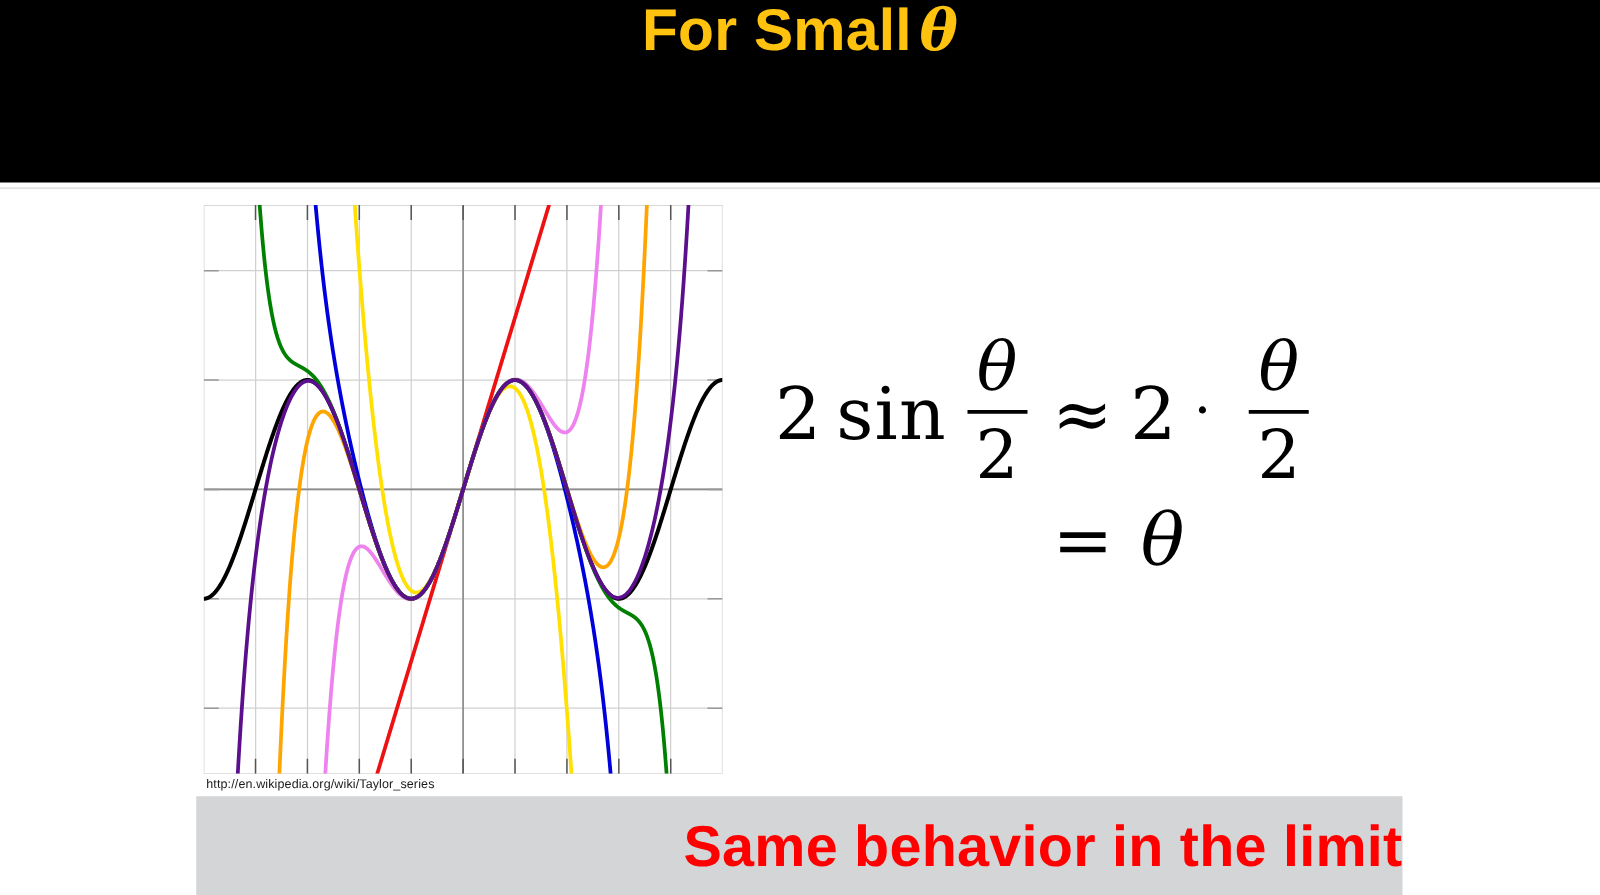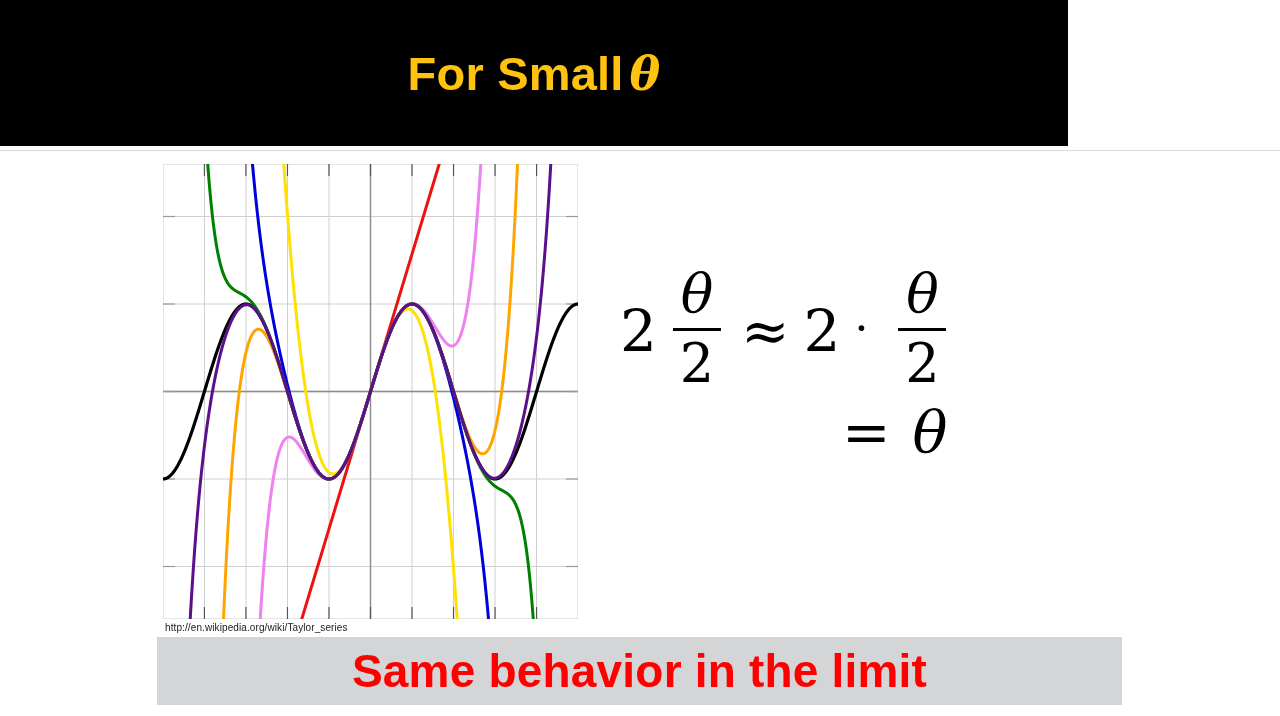--- a/index.html
+++ b/index.html
@@ -13,25 +13,24 @@
     overflow: hidden;
     font-family: "Liberation Sans", sans-serif;
     position: relative;
   }
 
   
   .title-bar {
     position: absolute;
     left: 0;
     top: 0;
-    width: 1068px;
+    width: 1280px;
     height: 146px;
     background: #000000;
     display: flex;
-    align-items: center;
     justify-content: center;
   }
   .title-text {
     color: #FFC20E;
     font-family: "Liberation Sans", sans-serif;
     font-size: 47px;
     font-weight: bold;
     letter-spacing: 0.2px;
     line-height: 1;
     white-space: nowrap;
@@ -148,25 +147,25 @@
     line-height: 1.05;
     padding-top: 2px;
   }
 
   
   .banner {
     position: absolute;
     left: 157px;
     top: 637px;
     width: 965px;
-    height: 68px;
+    height: 79px;
     background: #d4d5d7;
     display: flex;
     align-items: center;
-    justify-content: center;
+    justify-content: flex-end;
   }
   .banner-text {
     color: #FF0000;
     font-family: "Liberation Sans", sans-serif;
     font-size: 46px;
     font-weight: bold;
     line-height: 1;
     white-space: nowrap;
     letter-spacing: 0.2px;
   }
@@ -248,20 +247,21 @@
         <path d="M 22.31 556.62 L 22.57 550.45 L 22.83 544.38 L 23.08 538.41 L 23.34 532.53 L 23.60 526.75 L 23.86 521.06 L 24.12 515.46 L 24.38 509.95 L 24.64 504.53 L 24.90 499.19 L 25.16 493.93 L 25.42 488.76 L 25.68 483.67 L 25.94 478.66 L 26.20 473.73 L 26.46 468.88 L 26.72 464.10 L 26.98 459.39 L 27.23 454.76 L 27.49 450.20 L 27.75 445.71 L 28.01 441.29 L 28.27 436.93 L 28.53 432.65 L 28.79 428.42 L 29.05 424.26 L 29.31 420.17 L 29.57 416.14 L 29.83 412.16 L 30.09 408.25 L 30.35 404.39 L 30.61 400.60 L 30.87 396.86 L 31.13 393.17 L 31.38 389.54 L 31.64 385.96 L 31.90 382.44 L 32.16 378.96 L 32.42 375.54 L 32.68 372.16 L 32.94 368.84 L 33.20 365.56 L 33.46 362.33 L 33.72 359.15 L 33.98 356.01 L 34.24 352.91 L 34.50 349.86 L 34.76 346.86 L 35.02 343.89 L 35.28 340.97 L 35.53 338.08 L 35.79 335.24 L 36.05 332.43 L 36.31 329.67 L 36.57 326.94 L 36.83 324.25 L 37.09 321.60 L 37.35 318.98 L 37.61 316.39 L 37.87 313.85 L 38.13 311.33 L 38.39 308.85 L 38.65 306.40 L 38.91 303.99 L 39.17 301.60 L 39.43 299.25 L 39.68 296.93 L 39.94 294.64 L 40.20 292.38 L 40.46 290.14 L 40.72 287.94 L 40.98 285.76 L 41.24 283.61 L 41.50 281.49 L 41.76 279.40 L 42.02 277.33 L 42.28 275.29 L 42.54 273.27 L 42.80 271.28 L 43.06 269.31 L 43.32 267.37 L 43.58 265.45 L 43.83 263.55 L 44.09 261.68 L 44.35 259.83 L 44.61 258.00 L 44.87 256.20 L 45.13 254.41 L 45.39 252.65 L 45.65 250.91 L 45.91 249.19 L 46.17 247.49 L 46.43 245.81 L 46.69 244.15 L 46.95 242.51 L 47.21 240.89 L 47.47 239.29 L 47.73 237.70 L 47.98 236.14 L 48.24 234.59 L 48.50 233.06 L 48.76 231.55 L 49.02 230.06 L 49.28 228.58 L 49.54 227.12 L 49.80 225.68 L 50.06 224.26 L 50.32 222.85 L 50.58 221.45 L 50.84 220.08 L 51.10 218.71 L 51.36 217.37 L 51.62 216.04 L 51.88 214.72 L 52.13 213.42 L 52.39 212.14 L 52.65 210.87 L 52.91 209.61 L 53.17 208.37 L 53.43 207.14 L 53.69 205.93 L 53.95 204.73 L 54.21 203.54 L 54.47 202.37 L 54.73 201.21 L 54.99 200.07 L 55.25 198.94 L 55.51 197.82 L 55.77 196.71 L 56.03 195.62 L 56.28 194.54 L 56.54 193.47 L 56.80 192.42 L 57.06 191.37 L 57.32 190.34 L 57.58 189.33 L 57.84 188.32 L 58.10 187.33 L 58.36 186.35 L 58.62 185.38 L 58.88 184.42 L 59.14 183.47 L 59.40 182.54 L 59.66 181.62 L 59.92 180.71 L 60.18 179.81 L 60.43 178.92 L 60.69 178.04 L 60.95 177.18 L 61.21 176.32 L 61.47 175.48 L 61.73 174.65 L 61.99 173.82 L 62.25 173.01 L 62.51 172.21 L 62.77 171.42 L 63.03 170.65 L 63.29 169.88 L 63.55 169.12 L 63.81 168.38 L 64.07 167.64 L 64.33 166.92 L 64.58 166.20 L 64.84 165.50 L 65.10 164.81 L 65.36 164.12 L 65.62 163.45 L 65.88 162.79 L 66.14 162.14 L 66.40 161.49 L 66.66 160.86 L 66.92 160.24 L 67.18 159.63 L 67.44 159.03 L 67.70 158.44 L 67.96 157.86 L 68.22 157.29 L 68.48 156.72 L 68.73 156.17 L 68.99 155.63 L 69.25 155.10 L 69.51 154.58 L 69.77 154.07 L 70.03 153.57 L 70.29 153.08 L 70.55 152.60 L 70.81 152.12 L 71.07 151.66 L 71.33 151.21 L 71.59 150.77 L 71.85 150.34 L 72.11 149.91 L 72.37 149.50 L 72.63 149.10 L 72.88 148.70 L 73.14 148.32 L 73.40 147.95 L 73.66 147.58 L 73.92 147.23 L 74.18 146.88 L 74.44 146.54 L 74.70 146.22 L 74.96 145.90 L 75.22 145.60 L 75.48 145.30 L 75.74 145.01 L 76.00 144.73 L 76.26 144.46 L 76.52 144.20 L 76.78 143.95 L 77.03 143.71 L 77.29 143.48 L 77.55 143.26 L 77.81 143.05 L 78.07 142.85 L 78.33 142.65 L 78.59 142.47 L 78.85 142.30 L 79.11 142.13 L 79.37 141.98 L 79.63 141.83 L 79.89 141.69 L 80.15 141.56 L 80.41 141.45 L 80.67 141.34 L 80.92 141.24 L 81.18 141.15 L 81.44 141.06 L 81.70 140.99 L 81.96 140.93 L 82.22 140.88 L 82.48 140.83 L 82.74 140.80 L 83.00 140.77 L 83.26 140.75 L 83.52 140.74 L 83.78 140.75 L 84.04 140.76 L 84.30 140.77 L 84.56 140.80 L 84.82 140.84 L 85.07 140.89 L 85.33 140.94 L 85.59 141.00 L 85.85 141.08 L 86.11 141.16 L 86.37 141.25 L 86.63 141.35 L 86.89 141.46 L 87.15 141.57 L 87.41 141.70 L 87.67 141.83 L 87.93 141.98 L 88.19 142.13 L 88.45 142.29 L 88.71 142.46 L 88.97 142.64 L 89.23 142.82 L 89.48 143.02 L 89.74 143.22 L 90.00 143.43 L 90.26 143.65 L 90.52 143.88 L 90.78 144.12 L 91.04 144.37 L 91.30 144.62 L 91.56 144.88 L 91.82 145.15 L 92.08 145.43 L 92.34 145.72 L 92.60 146.01 L 92.86 146.32 L 93.12 146.63 L 93.38 146.95 L 93.63 147.27 L 93.89 147.61 L 94.15 147.95 L 94.41 148.30 L 94.67 148.66 L 94.93 149.03 L 95.19 149.40 L 95.45 149.78 L 95.71 150.17 L 95.97 150.57 L 96.23 150.98 L 96.49 151.39 L 96.75 151.81 L 97.01 152.24 L 97.27 152.67 L 97.52 153.11 L 97.78 153.56 L 98.04 154.02 L 98.30 154.48 L 98.56 154.95 L 98.82 155.43 L 99.08 155.92 L 99.34 156.41 L 99.60 156.91 L 99.86 157.42 L 100.12 157.93 L 100.38 158.45 L 100.64 158.98 L 100.90 159.51 L 101.16 160.05 L 101.42 160.60 L 101.67 161.15 L 101.93 161.71 L 102.19 162.27 L 102.45 162.85 L 102.71 163.43 L 102.97 164.01 L 103.23 164.60 L 103.49 165.20 L 103.75 165.80 L 104.01 166.41 L 104.27 167.03 L 104.53 167.65 L 104.79 168.28 L 105.05 168.91 L 105.31 169.55 L 105.57 170.19 L 105.83 170.84 L 106.08 171.50 L 106.34 172.16 L 106.60 172.82 L 106.86 173.49 L 107.12 174.17 L 107.38 174.85 L 107.64 175.54 L 107.90 176.23 L 108.16 176.93 L 108.42 177.63 L 108.68 178.34 L 108.94 179.05 L 109.20 179.77 L 109.46 180.49 L 109.72 181.21 L 109.98 181.94 L 110.23 182.68 L 110.49 183.41 L 110.75 184.16 L 111.01 184.90 L 111.27 185.66 L 111.53 186.41 L 111.79 187.17 L 112.05 187.93 L 112.31 188.70 L 112.57 189.47 L 112.83 190.25 L 113.09 191.02 L 113.35 191.81 L 113.61 192.59 L 113.87 193.38 L 114.13 194.17 L 114.38 194.97 L 114.64 195.76 L 114.90 196.57 L 115.16 197.37 L 115.42 198.18 L 115.68 198.99 L 115.94 199.80 L 116.20 200.61 L 116.46 201.43 L 116.72 202.25 L 116.98 203.08 L 117.24 203.90 L 117.50 204.73 L 117.76 205.56 L 118.02 206.39 L 118.28 207.22 L 118.53 208.06 L 118.79 208.90 L 119.05 209.74 L 119.31 210.58 L 119.57 211.42 L 119.83 212.27 L 120.09 213.11 L 120.35 213.96 L 120.61 214.81 L 120.87 215.66 L 121.13 216.51 L 121.39 217.36 L 121.65 218.22 L 121.91 219.07 L 122.17 219.92 L 122.42 220.78 L 122.68 221.64 L 122.94 222.49 L 123.20 223.35 L 123.46 224.21 L 123.72 225.07 L 123.98 225.92 L 124.24 226.78 L 124.50 227.64 L 124.76 228.50 L 125.02 229.36 L 125.28 230.22 L 125.54 231.07 L 125.80 231.93 L 126.06 232.79 L 126.32 233.65 L 126.58 234.50 L 126.83 235.36 L 127.09 236.21 L 127.35 237.07 L 127.61 237.92 L 127.87 238.77 L 128.13 239.62 L 128.39 240.47 L 128.65 241.32 L 128.91 242.17 L 129.17 243.01 L 129.43 243.86 L 129.69 244.70 L 129.95 245.54 L 130.21 246.38 L 130.47 247.22 L 130.72 248.05 L 130.98 248.89 L 131.24 249.72 L 131.50 250.55 L 131.76 251.37 L 132.02 252.20 L 132.28 253.02 L 132.54 253.84 L 132.80 254.66 L 133.06 255.47 L 133.32 256.29 L 133.58 257.10 L 133.84 257.90 L 134.10 258.71 L 134.36 259.51 L 134.62 260.30 L 134.88 261.10 L 135.13 261.89 L 135.39 262.68 L 135.65 263.46 L 135.91 264.24 L 136.17 265.02 L 136.43 265.79 L 136.69 266.56 L 136.95 267.33 L 137.21 268.09 L 137.47 268.85 L 137.73 269.61 L 137.99 270.36 L 138.25 271.10 L 138.51 271.85 L 138.77 272.58 L 139.02 273.32 L 139.28 274.05 L 139.54 274.77 L 139.80 275.49 L 140.06 276.21 L 140.32 276.92 L 140.58 277.62 L 140.84 278.32 L 141.10 279.02 L 141.36 279.71 L 141.62 280.40 L 141.88 281.08 L 142.14 281.76 L 142.40 282.43 L 142.66 283.09 L 142.92 283.75 L 143.18 284.41 L 143.43 285.06 L 143.69 285.70 L 143.95 286.34 L 144.21 286.97 L 144.47 287.60 L 144.73 288.22 L 144.99 288.84 L 145.25 289.45 L 145.51 290.05 L 145.77 290.65 L 146.03 291.24 L 146.29 291.82 L 146.55 292.40 L 146.81 292.97 L 147.07 293.54 L 147.33 294.10 L 147.58 294.65 L 147.84 295.20 L 148.10 295.74 L 148.36 296.28 L 148.62 296.80 L 148.88 297.32 L 149.14 297.84 L 149.40 298.35 L 149.66 298.85 L 149.92 299.34 L 150.18 299.83 L 150.44 300.31 L 150.70 300.78 L 150.96 301.25 L 151.22 301.70 L 151.47 302.16 L 151.73 302.60 L 151.99 303.04 L 152.25 303.47 L 152.51 303.89 L 152.77 304.30 L 153.03 304.71 L 153.29 305.11 L 153.55 305.50 L 153.81 305.89 L 154.07 306.27 L 154.33 306.64 L 154.59 307.00 L 154.85 307.35 L 155.11 307.70 L 155.37 308.04 L 155.63 308.37 L 155.88 308.70 L 156.14 309.01 L 156.40 309.32 L 156.66 309.62 L 156.92 309.91 L 157.18 310.20 L 157.44 310.47 L 157.70 310.74 L 157.96 311.00 L 158.22 311.26 L 158.48 311.50 L 158.74 311.74 L 159.00 311.97 L 159.26 312.19 L 159.52 312.40 L 159.77 312.60 L 160.03 312.80 L 160.29 312.98 L 160.55 313.16 L 160.81 313.33 L 161.07 313.50 L 161.33 313.65 L 161.59 313.80 L 161.85 313.93 L 162.11 314.06 L 162.37 314.19 L 162.63 314.30 L 162.89 314.40 L 163.15 314.50 L 163.41 314.59 L 163.67 314.67 L 163.92 314.74 L 164.18 314.80 L 164.44 314.85 L 164.70 314.90 L 164.96 314.94 L 165.22 314.96 L 165.48 314.98 L 165.74 315.00 L 166.00 315.00 L 166.26 315.00 L 166.52 314.98 L 166.78 314.96 L 167.04 314.93 L 167.30 314.89 L 167.56 314.84 L 167.82 314.79 L 168.08 314.73 L 168.33 314.65 L 168.59 314.57 L 168.85 314.48 L 169.11 314.39 L 169.37 314.28 L 169.63 314.17 L 169.89 314.04 L 170.15 313.91 L 170.41 313.77 L 170.67 313.63 L 170.93 313.47 L 171.19 313.31 L 171.45 313.13 L 171.71 312.95 L 171.97 312.77 L 172.22 312.57 L 172.48 312.36 L 172.74 312.15 L 173.00 311.93 L 173.26 311.70 L 173.52 311.46 L 173.78 311.22 L 174.04 310.96 L 174.30 310.70 L 174.56 310.43 L 174.82 310.15 L 175.08 309.87 L 175.34 309.57 L 175.60 309.27 L 175.86 308.96 L 176.12 308.64 L 176.38 308.32 L 176.63 307.99 L 176.89 307.65 L 177.15 307.30 L 177.41 306.94 L 177.67 306.58 L 177.93 306.21 L 178.19 305.83 L 178.45 305.44 L 178.71 305.05 L 178.97 304.65 L 179.23 304.24 L 179.49 303.82 L 179.75 303.40 L 180.01 302.97 L 180.27 302.53 L 180.53 302.08 L 180.78 301.63 L 181.04 301.17 L 181.30 300.70 L 181.56 300.23 L 181.82 299.75 L 182.08 299.26 L 182.34 298.77 L 182.60 298.26 L 182.86 297.76 L 183.12 297.24 L 183.38 296.72 L 183.64 296.19 L 183.90 295.66 L 184.16 295.11 L 184.42 294.57 L 184.68 294.01 L 184.93 293.45 L 185.19 292.88 L 185.45 292.31 L 185.71 291.73 L 185.97 291.14 L 186.23 290.55 L 186.49 289.95 L 186.75 289.35 L 187.01 288.74 L 187.27 288.12 L 187.53 287.50 L 187.79 286.87 L 188.05 286.24 L 188.31 285.60 L 188.57 284.95 L 188.83 284.30 L 189.08 283.65 L 189.34 282.99 L 189.60 282.32 L 189.86 281.65 L 190.12 280.97 L 190.38 280.29 L 190.64 279.60 L 190.90 278.91 L 191.16 278.21 L 191.42 277.51 L 191.68 276.80 L 191.94 276.09 L 192.20 275.37 L 192.46 274.65 L 192.72 273.93 L 192.97 273.20 L 193.23 272.46 L 193.49 271.72 L 193.75 270.98 L 194.01 270.23 L 194.27 269.48 L 194.53 268.73 L 194.79 267.97 L 195.05 267.21 L 195.31 266.44 L 195.57 265.67 L 195.83 264.89 L 196.09 264.12 L 196.35 263.33 L 196.61 262.55 L 196.87 261.76 L 197.13 260.97 L 197.38 260.17 L 197.64 259.38 L 197.90 258.57 L 198.16 257.77 L 198.42 256.96 L 198.68 256.15 L 198.94 255.34 L 199.20 254.53 L 199.46 253.71 L 199.72 252.89 L 199.98 252.06 L 200.24 251.24 L 200.50 250.41 L 200.76 249.58 L 201.02 248.75 L 201.28 247.92 L 201.53 247.08 L 201.79 246.24 L 202.05 245.40 L 202.31 244.56 L 202.57 243.72 L 202.83 242.87 L 203.09 242.03 L 203.35 241.18 L 203.61 240.33 L 203.87 239.48 L 204.13 238.63 L 204.39 237.78 L 204.65 236.93 L 204.91 236.07 L 205.17 235.22 L 205.43 234.36 L 205.68 233.51 L 205.94 232.65 L 206.20 231.79 L 206.46 230.93 L 206.72 230.08 L 206.98 229.22 L 207.24 228.36 L 207.50 227.50 L 207.76 226.64 L 208.02 225.78 L 208.28 224.92 L 208.54 224.07 L 208.80 223.21 L 209.06 222.35 L 209.32 221.49 L 209.57 220.64 L 209.83 219.78 L 210.09 218.93 L 210.35 218.07 L 210.61 217.22 L 210.87 216.37 L 211.13 215.52 L 211.39 214.67 L 211.65 213.82 L 211.91 212.97 L 212.17 212.13 L 212.43 211.28 L 212.69 210.44 L 212.95 209.60 L 213.21 208.76 L 213.47 207.92 L 213.72 207.08 L 213.98 206.25 L 214.24 205.42 L 214.50 204.59 L 214.76 203.76 L 215.02 202.94 L 215.28 202.11 L 215.54 201.29 L 215.80 200.47 L 216.06 199.66 L 216.32 198.85 L 216.58 198.04 L 216.84 197.23 L 217.10 196.43 L 217.36 195.62 L 217.62 194.83 L 217.88 194.03 L 218.13 193.24 L 218.39 192.45 L 218.65 191.67 L 218.91 190.88 L 219.17 190.11 L 219.43 189.33 L 219.69 188.56 L 219.95 187.79 L 220.21 187.03 L 220.47 186.27 L 220.73 185.52 L 220.99 184.77 L 221.25 184.02 L 221.51 183.28 L 221.77 182.54 L 222.03 181.80 L 222.28 181.07 L 222.54 180.35 L 222.80 179.63 L 223.06 178.91 L 223.32 178.20 L 223.58 177.49 L 223.84 176.79 L 224.10 176.09 L 224.36 175.40 L 224.62 174.71 L 224.88 174.03 L 225.14 173.35 L 225.40 172.68 L 225.66 172.01 L 225.92 171.35 L 226.18 170.70 L 226.43 170.05 L 226.69 169.40 L 226.95 168.76 L 227.21 168.13 L 227.47 167.50 L 227.73 166.88 L 227.99 166.26 L 228.25 165.65 L 228.51 165.05 L 228.77 164.45 L 229.03 163.86 L 229.29 163.27 L 229.55 162.69 L 229.81 162.12 L 230.07 161.55 L 230.33 160.99 L 230.58 160.43 L 230.84 159.89 L 231.10 159.34 L 231.36 158.81 L 231.62 158.28 L 231.88 157.76 L 232.14 157.24 L 232.40 156.74 L 232.66 156.23 L 232.92 155.74 L 233.18 155.25 L 233.44 154.77 L 233.70 154.30 L 233.96 153.83 L 234.22 153.37 L 234.48 152.92 L 234.73 152.47 L 234.99 152.03 L 235.25 151.60 L 235.51 151.18 L 235.77 150.76 L 236.03 150.35 L 236.29 149.95 L 236.55 149.56 L 236.81 149.17 L 237.07 148.79 L 237.33 148.42 L 237.59 148.06 L 237.85 147.70 L 238.11 147.35 L 238.37 147.01 L 238.63 146.68 L 238.88 146.36 L 239.14 146.04 L 239.40 145.73 L 239.66 145.43 L 239.92 145.13 L 240.18 144.85 L 240.44 144.57 L 240.70 144.30 L 240.96 144.04 L 241.22 143.78 L 241.48 143.54 L 241.74 143.30 L 242.00 143.07 L 242.26 142.85 L 242.52 142.64 L 242.77 142.43 L 243.03 142.23 L 243.29 142.05 L 243.55 141.87 L 243.81 141.69 L 244.07 141.53 L 244.33 141.37 L 244.59 141.23 L 244.85 141.09 L 245.11 140.96 L 245.37 140.83 L 245.63 140.72 L 245.89 140.61 L 246.15 140.52 L 246.41 140.43 L 246.67 140.35 L 246.92 140.27 L 247.18 140.21 L 247.44 140.16 L 247.70 140.11 L 247.96 140.07 L 248.22 140.04 L 248.48 140.02 L 248.74 140.00 L 249.00 140.00 L 249.26 140.00 L 249.52 140.02 L 249.78 140.04 L 250.04 140.06 L 250.30 140.10 L 250.56 140.15 L 250.82 140.20 L 251.07 140.26 L 251.33 140.33 L 251.59 140.41 L 251.85 140.50 L 252.11 140.60 L 252.37 140.70 L 252.63 140.81 L 252.89 140.94 L 253.15 141.07 L 253.41 141.20 L 253.67 141.35 L 253.93 141.50 L 254.19 141.67 L 254.45 141.84 L 254.71 142.02 L 254.97 142.20 L 255.22 142.40 L 255.48 142.60 L 255.74 142.81 L 256.00 143.03 L 256.26 143.26 L 256.52 143.50 L 256.78 143.74 L 257.04 144.00 L 257.30 144.26 L 257.56 144.53 L 257.82 144.80 L 258.08 145.09 L 258.34 145.38 L 258.60 145.68 L 258.86 145.99 L 259.12 146.30 L 259.38 146.63 L 259.63 146.96 L 259.89 147.30 L 260.15 147.65 L 260.41 148.00 L 260.67 148.36 L 260.93 148.73 L 261.19 149.11 L 261.45 149.50 L 261.71 149.89 L 261.97 150.29 L 262.23 150.70 L 262.49 151.11 L 262.75 151.53 L 263.01 151.96 L 263.27 152.40 L 263.52 152.84 L 263.78 153.30 L 264.04 153.75 L 264.30 154.22 L 264.56 154.69 L 264.82 155.17 L 265.08 155.66 L 265.34 156.15 L 265.60 156.65 L 265.86 157.16 L 266.12 157.68 L 266.38 158.20 L 266.64 158.72 L 266.90 159.26 L 267.16 159.80 L 267.42 160.35 L 267.68 160.90 L 267.93 161.46 L 268.19 162.03 L 268.45 162.60 L 268.71 163.18 L 268.97 163.76 L 269.23 164.35 L 269.49 164.95 L 269.75 165.55 L 270.01 166.16 L 270.27 166.78 L 270.53 167.40 L 270.79 168.03 L 271.05 168.66 L 271.31 169.30 L 271.57 169.94 L 271.82 170.59 L 272.08 171.25 L 272.34 171.91 L 272.60 172.57 L 272.86 173.24 L 273.12 173.92 L 273.38 174.60 L 273.64 175.29 L 273.90 175.98 L 274.16 176.68 L 274.42 177.38 L 274.68 178.08 L 274.94 178.79 L 275.20 179.51 L 275.46 180.23 L 275.72 180.95 L 275.98 181.68 L 276.23 182.42 L 276.49 183.15 L 276.75 183.90 L 277.01 184.64 L 277.27 185.39 L 277.53 186.15 L 277.79 186.91 L 278.05 187.67 L 278.31 188.44 L 278.57 189.21 L 278.83 189.98 L 279.09 190.76 L 279.35 191.54 L 279.61 192.32 L 279.87 193.11 L 280.13 193.90 L 280.38 194.70 L 280.64 195.49 L 280.90 196.29 L 281.16 197.10 L 281.42 197.90 L 281.68 198.71 L 281.94 199.53 L 282.20 200.34 L 282.46 201.16 L 282.72 201.98 L 282.98 202.80 L 283.24 203.63 L 283.50 204.45 L 283.76 205.28 L 284.02 206.11 L 284.28 206.95 L 284.53 207.78 L 284.79 208.62 L 285.05 209.46 L 285.31 210.30 L 285.57 211.14 L 285.83 211.99 L 286.09 212.83 L 286.35 213.68 L 286.61 214.53 L 286.87 215.38 L 287.13 216.23 L 287.39 217.08 L 287.65 217.93 L 287.91 218.79 L 288.17 219.64 L 288.42 220.50 L 288.68 221.35 L 288.94 222.21 L 289.20 223.07 L 289.46 223.93 L 289.72 224.78 L 289.98 225.64 L 290.24 226.50 L 290.50 227.36 L 290.76 228.22 L 291.02 229.08 L 291.28 229.93 L 291.54 230.79 L 291.80 231.65 L 292.06 232.51 L 292.32 233.36 L 292.57 234.22 L 292.83 235.08 L 293.09 235.93 L 293.35 236.78 L 293.61 237.64 L 293.87 238.49 L 294.13 239.34 L 294.39 240.19 L 294.65 241.04 L 294.91 241.89 L 295.17 242.73 L 295.43 243.58 L 295.69 244.42 L 295.95 245.26 L 296.21 246.10 L 296.47 246.94 L 296.73 247.78 L 296.98 248.61 L 297.24 249.44 L 297.50 250.27 L 297.76 251.10 L 298.02 251.92 L 298.28 252.75 L 298.54 253.57 L 298.80 254.39 L 299.06 255.20 L 299.32 256.01 L 299.58 256.82 L 299.84 257.63 L 300.10 258.43 L 300.36 259.24 L 300.62 260.03 L 300.88 260.83 L 301.13 261.62 L 301.39 262.41 L 301.65 263.19 L 301.91 263.98 L 302.17 264.75 L 302.43 265.53 L 302.69 266.30 L 302.95 267.07 L 303.21 267.83 L 303.47 268.59 L 303.73 269.34 L 303.99 270.10 L 304.25 270.84 L 304.51 271.59 L 304.77 272.32 L 305.03 273.06 L 305.28 273.79 L 305.54 274.51 L 305.80 275.23 L 306.06 275.95 L 306.32 276.66 L 306.58 277.37 L 306.84 278.07 L 307.10 278.77 L 307.36 279.46 L 307.62 280.15 L 307.88 280.83 L 308.14 281.51 L 308.40 282.18 L 308.66 282.84 L 308.92 283.50 L 309.18 284.16 L 309.43 284.81 L 309.69 285.45 L 309.95 286.09 L 310.21 286.72 L 310.47 287.35 L 310.73 287.97 L 310.99 288.59 L 311.25 289.20 L 311.51 289.80 L 311.77 290.40 L 312.03 290.99 L 312.29 291.57 L 312.55 292.15 L 312.81 292.73 L 313.07 293.29 L 313.32 293.85 L 313.58 294.40 L 313.84 294.95 L 314.10 295.49 L 314.36 296.02 L 314.62 296.55 L 314.88 297.07 L 315.14 297.58 L 315.40 298.09 L 315.66 298.59 L 315.92 299.08 L 316.18 299.57 L 316.44 300.05 L 316.70 300.52 L 316.96 300.98 L 317.22 301.44 L 317.48 301.89 L 317.73 302.33 L 317.99 302.76 L 318.25 303.19 L 318.51 303.61 L 318.77 304.02 L 319.03 304.43 L 319.29 304.83 L 319.55 305.22 L 319.81 305.60 L 320.07 305.97 L 320.33 306.34 L 320.59 306.70 L 320.85 307.05 L 321.11 307.39 L 321.37 307.73 L 321.63 308.05 L 321.88 308.37 L 322.14 308.68 L 322.40 308.99 L 322.66 309.28 L 322.92 309.57 L 323.18 309.85 L 323.44 310.12 L 323.70 310.38 L 323.96 310.63 L 324.22 310.88 L 324.48 311.12 L 324.74 311.35 L 325.00 311.57 L 325.26 311.78 L 325.52 311.98 L 325.78 312.18 L 326.03 312.36 L 326.29 312.54 L 326.55 312.71 L 326.81 312.87 L 327.07 313.02 L 327.33 313.17 L 327.59 313.30 L 327.85 313.43 L 328.11 313.54 L 328.37 313.65 L 328.63 313.75 L 328.89 313.84 L 329.15 313.92 L 329.41 314.00 L 329.67 314.06 L 329.92 314.11 L 330.18 314.16 L 330.44 314.20 L 330.70 314.23 L 330.96 314.24 L 331.22 314.25 L 331.48 314.26 L 331.74 314.25 L 332.00 314.23 L 332.26 314.20 L 332.52 314.17 L 332.78 314.12 L 333.04 314.07 L 333.30 314.01 L 333.56 313.94 L 333.82 313.85 L 334.07 313.76 L 334.33 313.66 L 334.59 313.55 L 334.85 313.44 L 335.11 313.31 L 335.37 313.17 L 335.63 313.02 L 335.89 312.87 L 336.15 312.70 L 336.41 312.53 L 336.67 312.35 L 336.93 312.15 L 337.19 311.95 L 337.45 311.74 L 337.71 311.52 L 337.97 311.29 L 338.22 311.05 L 338.48 310.80 L 338.74 310.54 L 339.00 310.27 L 339.26 309.99 L 339.52 309.70 L 339.78 309.40 L 340.04 309.10 L 340.30 308.78 L 340.56 308.46 L 340.82 308.12 L 341.08 307.77 L 341.34 307.42 L 341.60 307.05 L 341.86 306.68 L 342.12 306.30 L 342.38 305.90 L 342.63 305.50 L 342.89 305.09 L 343.15 304.66 L 343.41 304.23 L 343.67 303.79 L 343.93 303.34 L 344.19 302.88 L 344.45 302.40 L 344.71 301.92 L 344.97 301.43 L 345.23 300.93 L 345.49 300.42 L 345.75 299.90 L 346.01 299.37 L 346.27 298.83 L 346.53 298.28 L 346.78 297.71 L 347.04 297.14 L 347.30 296.56 L 347.56 295.97 L 347.82 295.37 L 348.08 294.76 L 348.34 294.14 L 348.60 293.51 L 348.86 292.86 L 349.12 292.21 L 349.38 291.55 L 349.64 290.88 L 349.90 290.19 L 350.16 289.50 L 350.42 288.80 L 350.68 288.08 L 350.93 287.36 L 351.19 286.62 L 351.45 285.88 L 351.71 285.12 L 351.97 284.35 L 352.23 283.58 L 352.49 282.79 L 352.75 281.99 L 353.01 281.18 L 353.27 280.35 L 353.53 279.52 L 353.79 278.68 L 354.05 277.82 L 354.31 276.96 L 354.57 276.08 L 354.82 275.19 L 355.08 274.29 L 355.34 273.38 L 355.60 272.46 L 355.86 271.53 L 356.12 270.58 L 356.38 269.62 L 356.64 268.65 L 356.90 267.67 L 357.16 266.68 L 357.42 265.67 L 357.68 264.66 L 357.94 263.63 L 358.20 262.58 L 358.46 261.53 L 358.72 260.46 L 358.98 259.38 L 359.23 258.29 L 359.49 257.18 L 359.75 256.06 L 360.01 254.93 L 360.27 253.79 L 360.53 252.63 L 360.79 251.46 L 361.05 250.27 L 361.31 249.07 L 361.57 247.86 L 361.83 246.63 L 362.09 245.39 L 362.35 244.13 L 362.61 242.86 L 362.87 241.58 L 363.13 240.28 L 363.38 238.96 L 363.64 237.63 L 363.90 236.29 L 364.16 234.92 L 364.42 233.55 L 364.68 232.15 L 364.94 230.74 L 365.20 229.32 L 365.46 227.88 L 365.72 226.42 L 365.98 224.94 L 366.24 223.45 L 366.50 221.94 L 366.76 220.41 L 367.02 218.86 L 367.28 217.30 L 367.53 215.71 L 367.79 214.11 L 368.05 212.49 L 368.31 210.85 L 368.57 209.19 L 368.83 207.51 L 369.09 205.81 L 369.35 204.09 L 369.61 202.35 L 369.87 200.59 L 370.13 198.80 L 370.39 197.00 L 370.65 195.17 L 370.91 193.32 L 371.17 191.45 L 371.43 189.55 L 371.68 187.63 L 371.94 185.69 L 372.20 183.72 L 372.46 181.73 L 372.72 179.71 L 372.98 177.67 L 373.24 175.60 L 373.50 173.51 L 373.76 171.39 L 374.02 169.24 L 374.28 167.06 L 374.54 164.86 L 374.80 162.62 L 375.06 160.36 L 375.32 158.07 L 375.57 155.75 L 375.83 153.40 L 376.09 151.01 L 376.35 148.60 L 376.61 146.15 L 376.87 143.67 L 377.13 141.15 L 377.39 138.61 L 377.65 136.02 L 377.91 133.40 L 378.17 130.75 L 378.43 128.06 L 378.69 125.33 L 378.95 122.57 L 379.21 119.76 L 379.47 116.92 L 379.73 114.03 L 379.98 111.11 L 380.24 108.14 L 380.50 105.14 L 380.76 102.09 L 381.02 98.99 L 381.28 95.85 L 381.54 92.67 L 381.80 89.44 L 382.06 86.16 L 382.32 82.84 L 382.58 79.46 L 382.84 76.04 L 383.10 72.56 L 383.36 69.04 L 383.62 65.46 L 383.88 61.83 L 384.13 58.14 L 384.39 54.40 L 384.65 50.61 L 384.91 46.75 L 385.17 42.84 L 385.43 38.86 L 385.69 34.83 L 385.95 30.74 L 386.21 26.58 L 386.47 22.35 L 386.73 18.07 L 386.99 13.71 L 387.25 9.29 L 387.51 4.80 L 387.77 0.24 L 388.03 -4.39 L 388.28 -9.10 L 388.54 -13.88 L 388.80 -18.73 L 389.06 -23.66 L 389.32 -28.67 L 389.58 -33.76 L 389.84 -38.93 L 390.10 -44.19 L 390.36 -49.53 L 390.62 -54.95 L 390.88 -60.46 L 391.14 -66.06 L 391.40 -71.75 L 391.66 -77.53 L 391.92 -83.41 L 392.17 -89.38 L 392.43 -95.45 L 392.69 -101.62" fill="none" stroke="#5B0F8C" stroke-width="3" stroke-linecap="round" stroke-linejoin="round"></path>
       </g>
     </svg>
 </div>
 
 <div class="chart-caption">http://en.wikipedia.org/wiki/Taylor_series</div>
 
 <div class="equation-block">
   <div class="eq-line">
     <span class="eq-token">2</span>
+    <span class="eq-sin">sin</span>
     <span class="frac">
       <span class="frac-num">θ</span>
       <span class="frac-bar"></span>
       <span class="frac-den">2</span>
     </span>
     <span class="eq-op">≈</span>
     <span class="eq-token">2</span>
     <span class="eq-cdot">·</span>
     <span class="frac">
       <span class="frac-num">θ</span>

